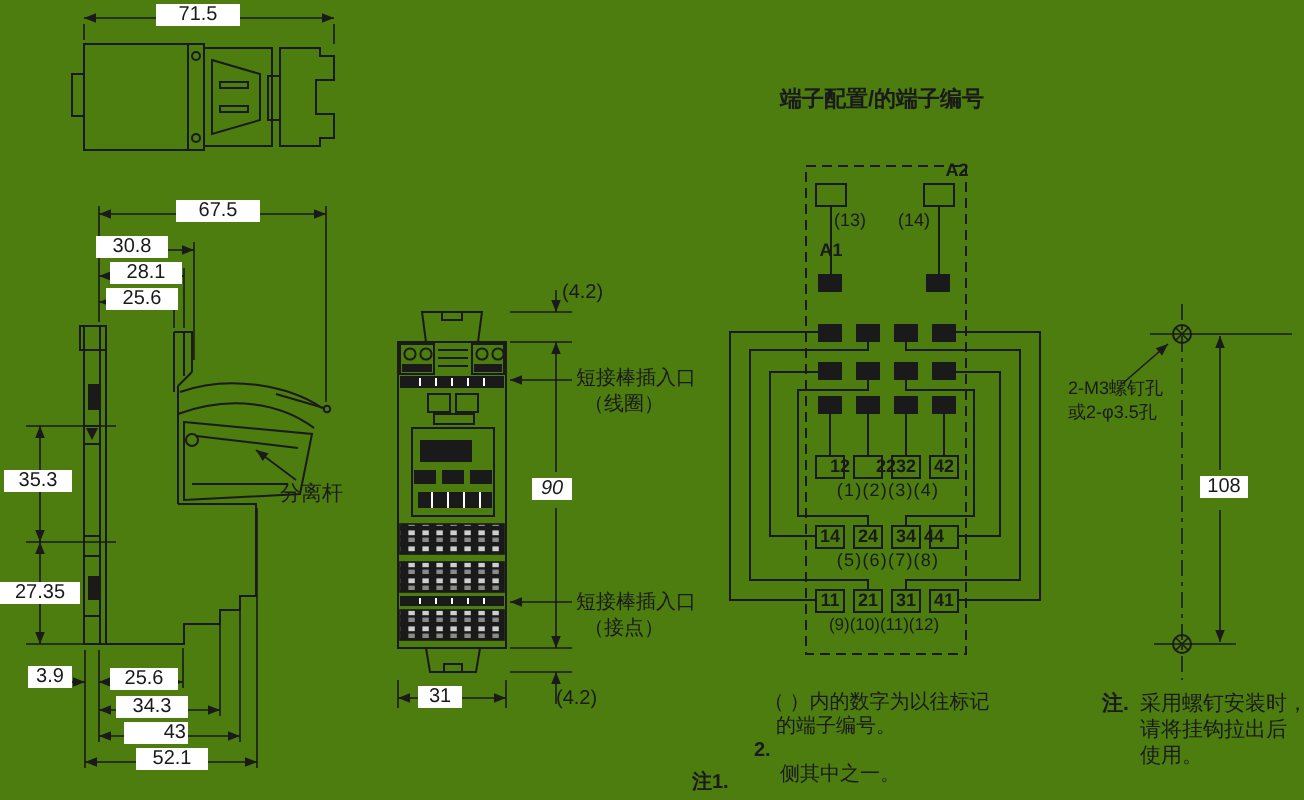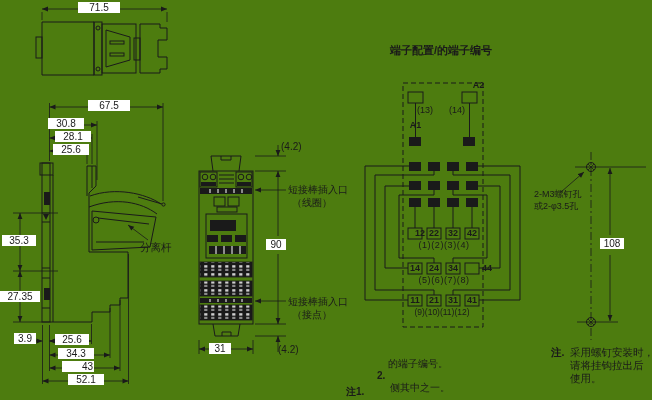--- a/index.html
+++ b/index.html
@@ -222,58 +222,59 @@
 <span class="t dim ctr wbg" style="left:2px;top:235px;width:32px;">35.3</span>
 <span class="t dim ctr wbg" style="left:0px;top:291px;width:38px;text-align:center;">27.35</span>
 <span class="t dim ctr wbg" style="left:14px;top:333px;width:20px;">3.9</span>
 <span class="t dim ctr wbg" style="left:55px;top:334px;width:32px;">25.6</span>
 <span class="t dim ctr wbg" style="left:58px;top:348px;width:34px;">34.3</span>
 <span class="t dim ctr wbg" style="left:62px;top:361px;width:30px;text-align:right;">43</span>
 <span class="t dim ctr wbg" style="left:68px;top:374px;width:34px;">52.1</span>
 <span class="t cjk2" style="left:140px;top:242px;">分离杆</span>
 
 <span class="t dim" style="left:281px;top:141px;">(4.2)</span>
-<span class="t dim ctr wbg" style="left:266px;top:239px;width:18px;">90</span>
+<span class="t dim ctr wbg" style="left:266px;top:239px;width:18px;font-style:italic;">90</span>
 <span class="t dim" style="left:278px;top:344px;">(4.2)</span>
 <span class="t dim ctr wbg" style="left:209px;top:343px;width:20px;">31</span>
 <span class="t cjk" style="left:288px;top:184px;">短接棒插入口</span>
 <span class="t cjk" style="left:292px;top:197px;">（线圈）</span>
 <span class="t cjk" style="left:288px;top:296px;">短接棒插入口</span>
 <span class="t cjk" style="left:292px;top:309px;">（接点）</span>
 
 <span class="t ttl ctr" style="left:385px;top:44px;width:112px;">端子配置/的端子编号</span>
 <span class="boxlbl" style="left:408px;top:92px;width:15px;margin-top:28px;">A1</span>
 <span class="boxlbl" style="left:462px;top:80px;width:33px;">A2</span>
 <span class="t sm ctr" style="left:412px;top:106px;width:26px;">(13)</span>
 <span class="t sm ctr" style="left:444px;top:106px;width:26px;">(14)</span>
 
 <span class="boxlbl" style="left:408px;top:228px;width:24px;">12</span>
-<span class="boxlbl" style="left:427px;top:228px;width:14px;text-align:center;">22</span>
+<span class="boxlbl" style="left:427px;top:228px;width:32px;text-align:center;">22</span>
 <span class="boxlbl" style="left:446px;top:228px;width:14px;">32</span>
 <span class="boxlbl" style="left:465px;top:228px;width:14px;">42</span>
 <span class="t sm ctr ls" style="left:402px;top:241px;width:84px;">(1)(2)(3)(4)</span>
 
 <span class="boxlbl" style="left:408px;top:263px;width:14px;">14</span>
 <span class="boxlbl" style="left:427px;top:263px;width:14px;">24</span>
 <span class="boxlbl" style="left:446px;top:263px;width:14px;">34</span>
-<span class="boxlbl" style="left:480px;top:263px;width:14px;">44</span>
+<span class="boxlbl" style="left:460px;top:263px;width:14px;">44</span>
 <span class="t sm ctr ls" style="left:402px;top:276px;width:84px;">(5)(6)(7)(8)</span>
 
 <span class="boxlbl" style="left:408px;top:295px;width:14px;">11</span>
 <span class="boxlbl" style="left:427px;top:295px;width:14px;">21</span>
 <span class="boxlbl" style="left:446px;top:295px;width:14px;">31</span>
 <span class="boxlbl" style="left:465px;top:295px;width:14px;">41</span>
 <span class="t xs ctr" style="left:398px;top:308px;width:88px;">(9)(10)(11)(12)</span>
 
 <span class="t sm" style="left:534px;top:190px;">2-M3螺钉孔</span>
 <span class="t sm" style="left:534px;top:202px;">或2-φ3.5孔</span>
 <span class="t dim ctr wbg" style="left:600px;top:238px;width:22px;">108</span>
 <span class="t cjk2 b" style="left:551px;top:347px;">注.</span>
 <span class="t cjk2" style="left:570px;top:347px;">采用螺钉安装时，</span>
 <span class="t cjk2" style="left:570px;top:360px;">请将挂钩拉出后</span>
 <span class="t cjk2" style="left:570px;top:373px;">使用。</span>
 
 <span class="t cjk b" style="left:346px;top:346px;margin-top:40px;">注1.</span>
+<span class="t cjk" style="left:382px;top:346px;">（ ）内的数字为以往标记</span>
 <span class="t cjk" style="left:388px;top:358px;">的端子编号。</span>
 <span class="t cjk b" style="left:377px;top:370px;">2.</span>
 <span class="t cjk" style="left:390px;top:382px;">侧其中之一。</span>
 
 </div>
 
 </body></html>

